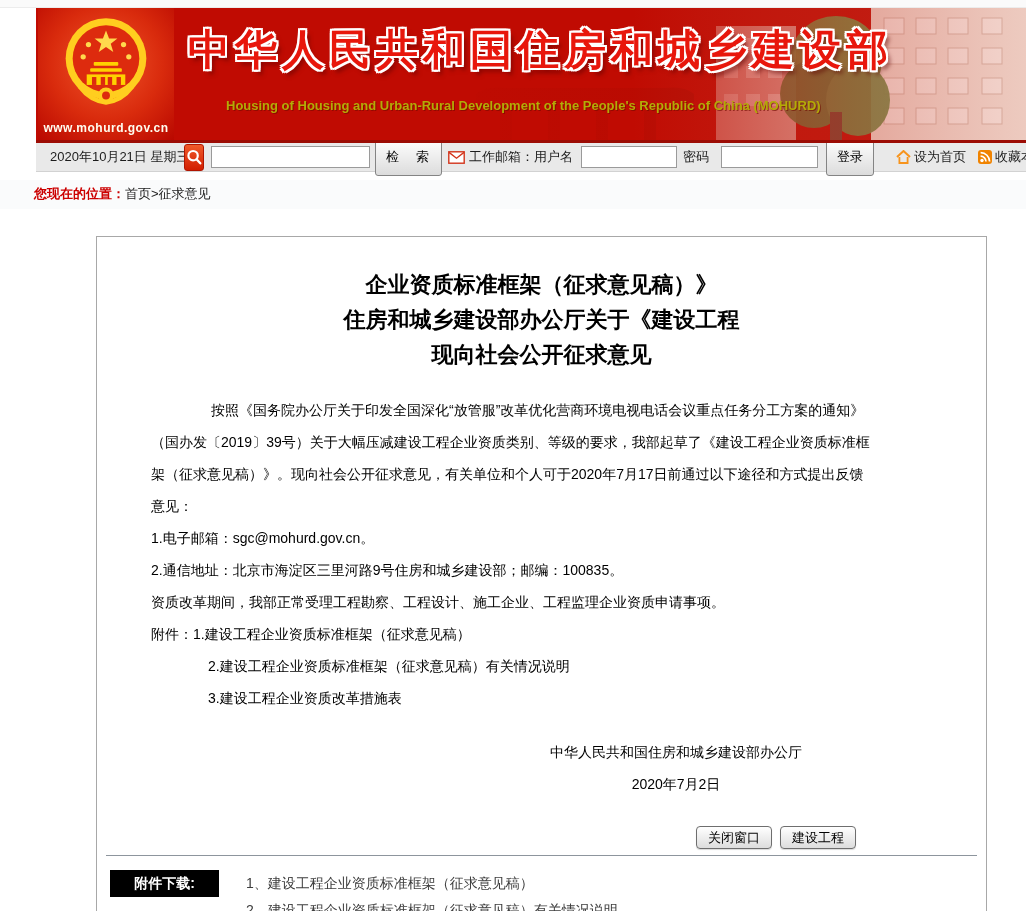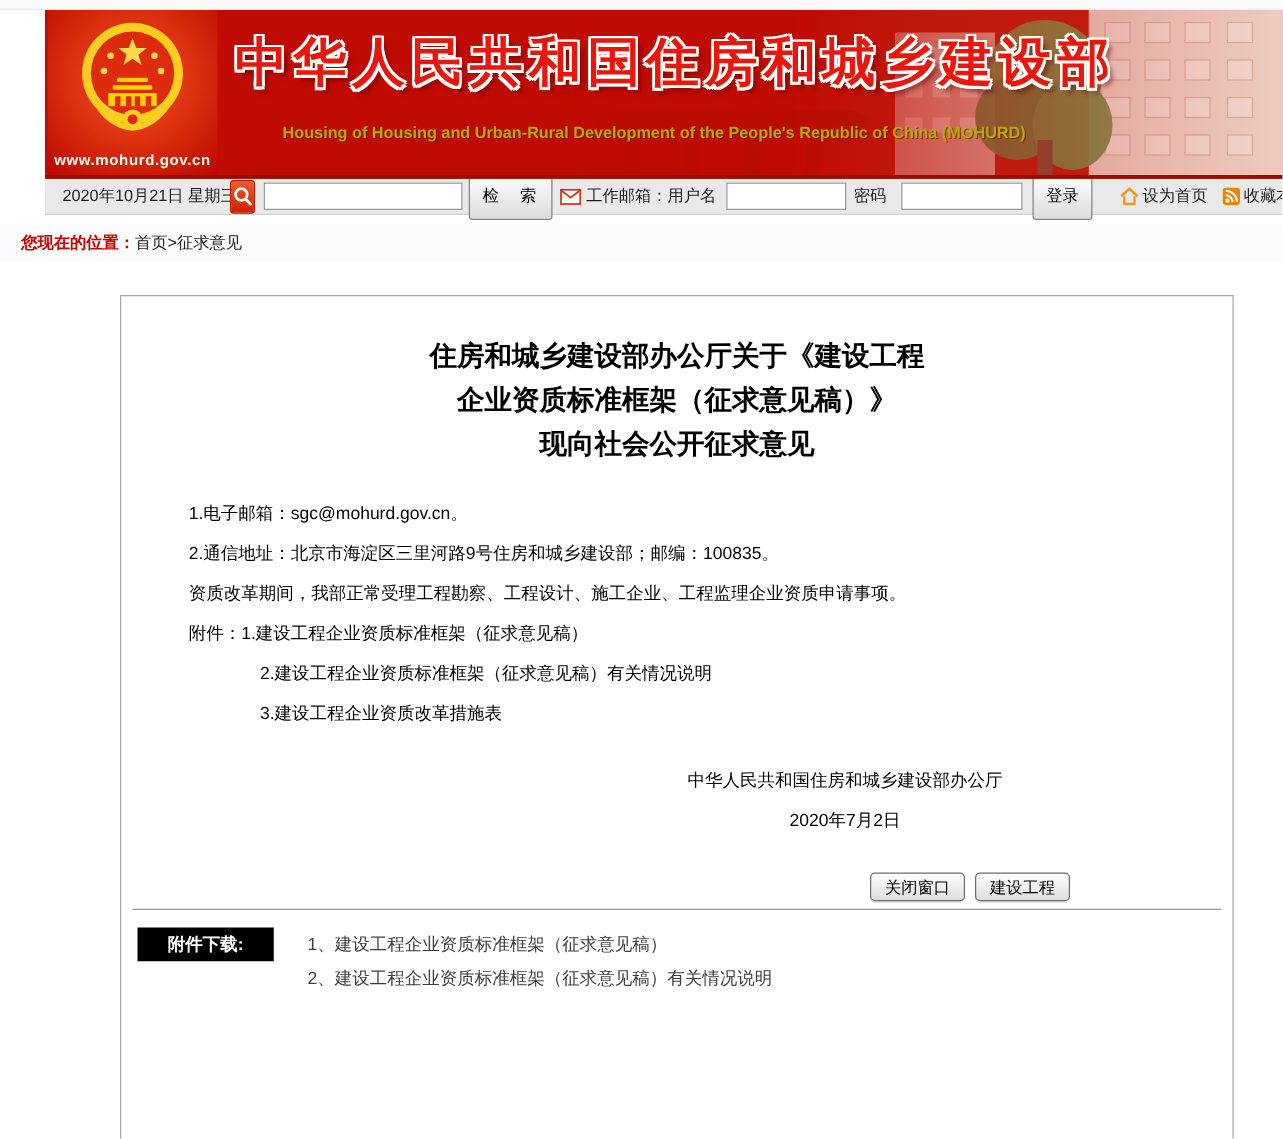--- a/index.html
+++ b/index.html
@@ -33,21 +33,21 @@
   .tb-btn{height:38px;border:1px solid #848484;border-radius:3px;background:linear-gradient(#ffffff,#dcdcdc);
      font-size:13px;color:#000;padding:0 10px;margin-left:6px;cursor:pointer;font-family:inherit;}
   .tb-btn.retrieve{letter-spacing:2px;margin-left:5px;}
   .tb-ico{margin-left:6px;flex:0 0 auto;}
   .tb-label{margin-left:4px;}
   .tb-link{color:#1c1c1c;text-decoration:none;margin-left:3px;}
   .tb-gap-lg{margin-left:22px;}
   .tb-gap-md{margin-left:12px;}
 
   
-  .breadcrumb{margin-top:8px;background:#fafbfc;padding:5px 0 6px 17px;font-size:13px;color:#222;}
+  .breadcrumb{margin-top:8px;background:#fafbfc;padding:5px 0 6px 34px;font-size:13px;color:#222;}
   .breadcrumb .red{color:#cc0000;font-weight:bold;}
   .breadcrumb a{color:#222;text-decoration:none;}
 
   
   .content-box{margin:27px 0 0 96px;width:891px;height:780px;box-sizing:border-box;border:1px solid #a8a8a8;background:#fff;}
   .inner{padding:0 54px;}
   .article-title{margin-top:30px;text-align:center;font-size:22px;line-height:35px;font-weight:bold;color:#000;}
   .body-text{margin-top:22px;width:724px;font-size:14px;line-height:32px;color:#000;}
   .body-text p{margin:0;}
   .body-text p.first{text-indent:60px;}
@@ -204,26 +204,27 @@
     <a class="tb-link" href="#">收藏本站</a>
   </div>
 
   <div class="breadcrumb">
     <span class="red">您现在的位置：</span><a href="#">首页&gt;征求意见</a>
   </div>
 
   <div class="content-box">
     <div class="inner">
       <div class="article-title">
+        <div>企业资质标准框架（征求意见稿）》</div>
         <div>住房和城乡建设部办公厅关于《建设工程</div>
-        <div>企业资质标准框架（征求意见稿）》</div>
         <div>现向社会公开征求意见</div>
       </div>
 
       <div class="body-text">
+        <p class="first">按照《国务院办公厅关于印发全国深化“放管服”改革优化营商环境电视电话会议重点任务分工方案的通知》（国办发〔2019〕39号）关于大幅压减建设工程企业资质类别、等级的要求，我部起草了《建设工程企业资质标准框架（征求意见稿）》。现向社会公开征求意见，有关单位和个人可于2020年7月17日前通过以下途径和方式提出反馈意见：</p>
         <p>1.电子邮箱：sgc@mohurd.gov.cn。</p>
         <p>2.通信地址：北京市海淀区三里河路9号住房和城乡建设部；邮编：100835。</p>
         <p>资质改革期间，我部正常受理工程勘察、工程设计、施工企业、工程监理企业资质申请事项。</p>
         <p>附件：1.建设工程企业资质标准框架（征求意见稿）</p>
         <p class="sub">2.建设工程企业资质标准框架（征求意见稿）有关情况说明</p>
         <p class="sub">3.建设工程企业资质改革措施表</p>
       </div>
 
       <div class="signature">
         <div>中华人民共和国住房和城乡建设部办公厅</div>

